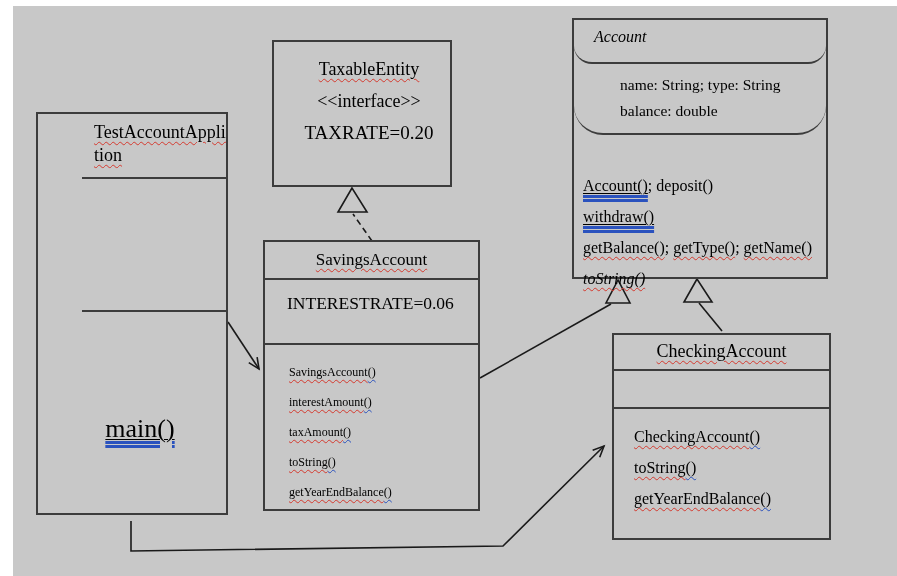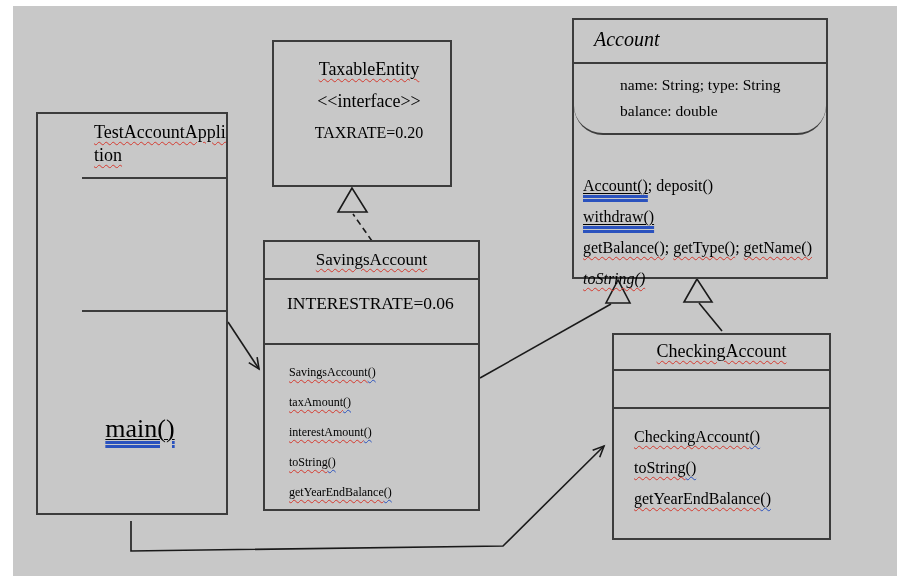--- a/index.html
+++ b/index.html
@@ -38,25 +38,25 @@
   #box-test .e { height:133px; }
   #box-test .mn {
     height:256px; display:flex; align-items:center; justify-content:center;
     padding-right:28px; padding-bottom:22px; font-size:26px;border-radius:22px;
   }
 
   
   #box-taxable { left:272px; top:40px; width:180px; height:147px; }
   #box-taxable .sec { height:143px; padding:16px 0 0 14px; }
   #box-taxable .ln { font-size:18px; line-height:22px; margin-bottom:10px;text-align:center; }
-  #box-taxable .ln:last-child { font-size:16px; }
+  #box-taxable .ln:last-child { font-size:19px; }
 
   
   #box-account { left:572px; top:18px; width:256px; height:261px; }
-  #box-account .t { height:44px; font-size:20px; font-style:italic; padding:8px 0 0 20px; }
+  #box-account .t { height:44px; font-size:16px; font-style:italic; padding:8px 0 0 20px;border-radius:18px; }
   #box-account .a { height:71px; padding:11px 0 0 46px;border-radius:29px; }
   #box-account .a .ln { font-size:15.5px; line-height:20px; margin-bottom:6px; }
   #box-account .m-sec { height:142px; padding:13px 0 0 9px;margin-top:28px; }
   #box-account .m { font-size:16px; line-height:20px; margin-bottom:11px; }
 
   
   #box-savings { left:263px; top:240px; width:217px; height:271px; }
   #box-savings .t { height:38px; font-size:17px; text-align:center; padding-top:8px; }
   #box-savings .c { height:65px; padding:13px 0 0 22px; font-size:17.5px; }
   #box-savings .m-sec { height:164px; padding:17px 0 0 24px; }
@@ -148,24 +148,24 @@
       <span class="rw">SavingsAccount</span>
     </div>
     <div class="sec c">
       <span>INTERESTRATE=0.06</span>
     </div>
     <div class="sec m-sec">
       <div class="m">
         <span class="rw">SavingsAccount</span><span class="gbp">()</span>
       </div>
       <div class="m">
-        <span class="rw">taxAmount</span><span class="gbp">()</span>
+        <span class="rw">interestAmount</span><span class="gbp">()</span>
       </div>
       <div class="m">
-        <span class="rw">interestAmount</span><span class="gbp">()</span>
+        <span class="rw">taxAmount</span><span class="gbp">()</span>
       </div>
       <div class="m">
         <span class="rw">toString</span><span class="gbp">()</span>
       </div>
       <div class="m">
         <span class="rw">getYearEndBalance</span><span class="gbp">()</span>
       </div>
     </div>
   </div>
 

